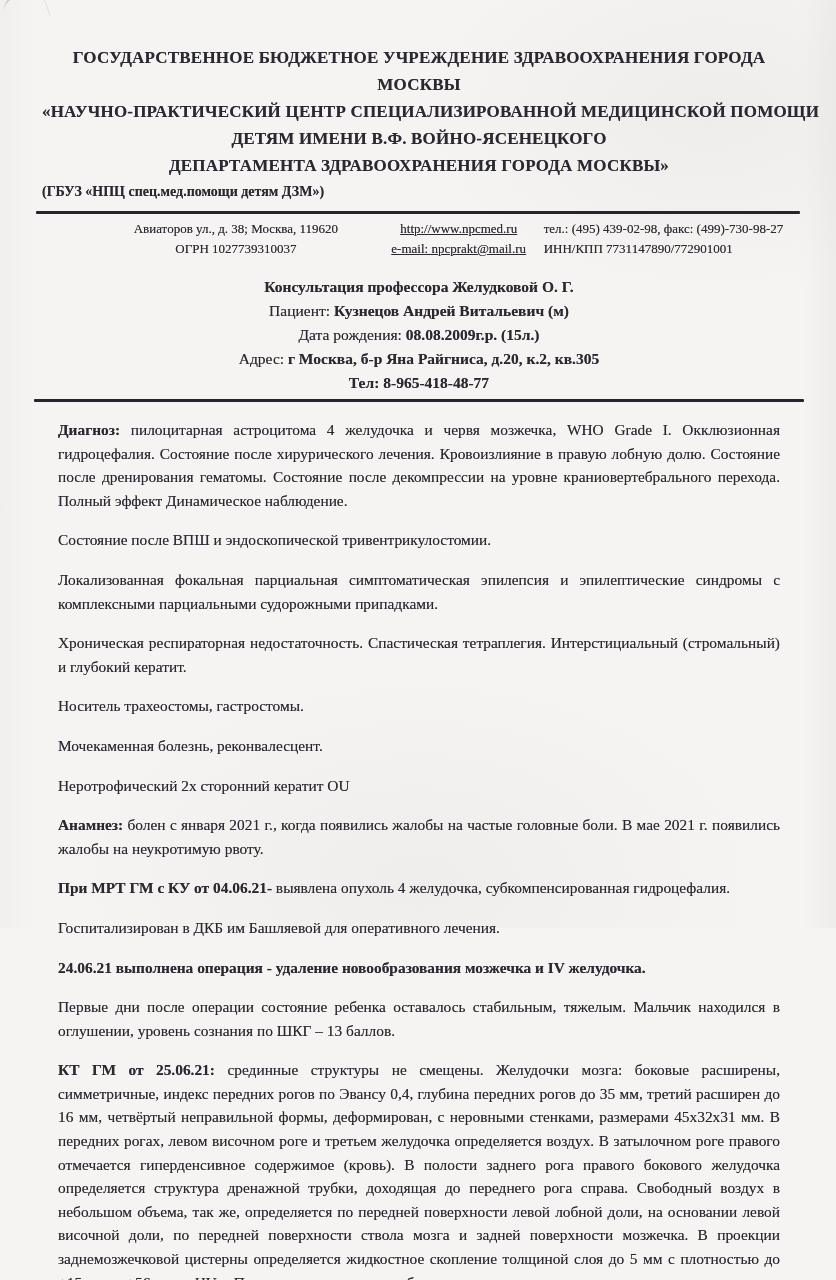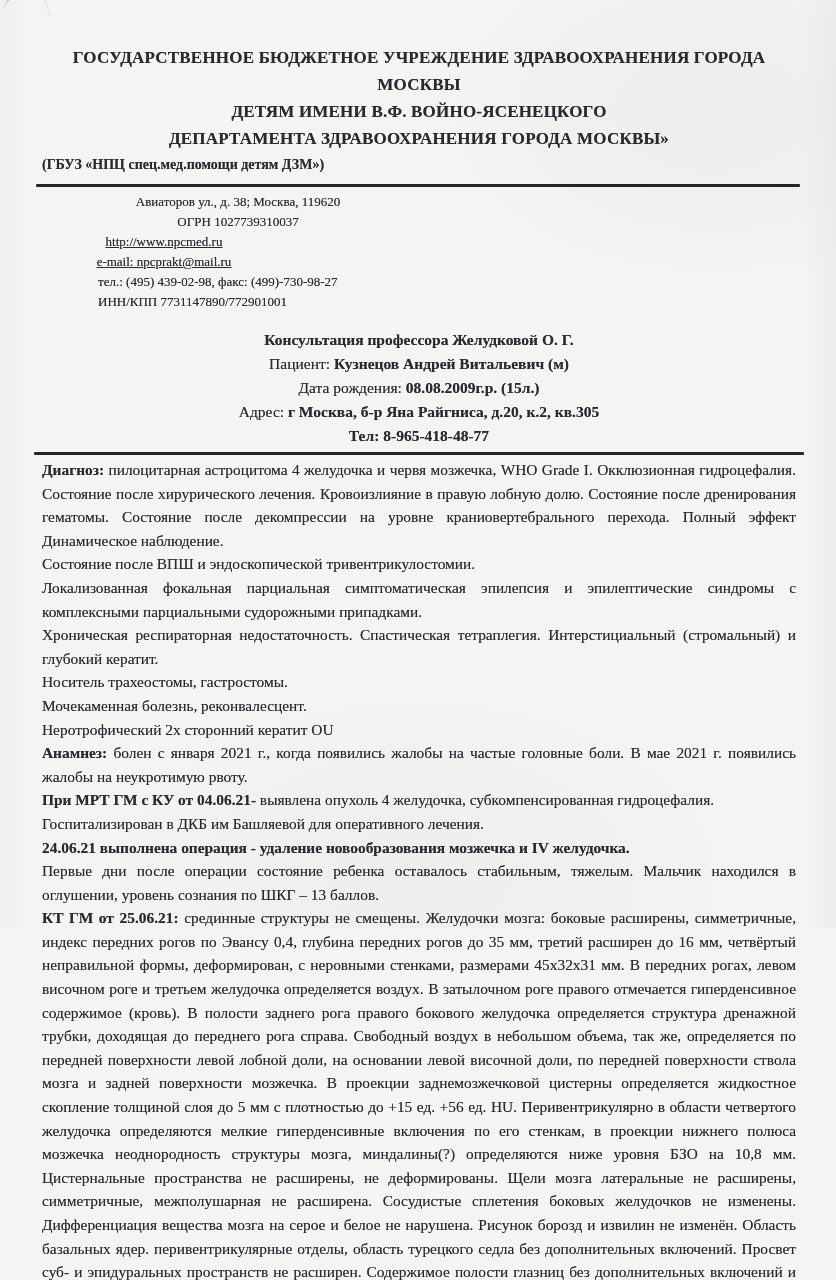--- a/index.html
+++ b/index.html
@@ -31,49 +31,50 @@
   .inner { padding: 44px 40px 0 42px; }
 
   
   .org-header { text-align: center; font-weight: bold; font-size: 17px; line-height: 27px; letter-spacing: 0.2px; }
   .org-line { white-space: nowrap; }
   .org-abbrev { font-weight: bold; font-size: 14px; line-height: 24px; margin-top: 1px; }
   .rule { height: 3px; background: #26242c; border-radius: 1px; }
   .rule-1 { margin: 7px 0 5px -6px; width: 764px; }
   .rule-2 { margin: 4px 0 2px -8px; width: 770px; height: 3px; }
 
-  .contacts { display: flex; font-size: 13px; line-height: 20px; margin: 0 0 0 46px; width: 712px; flex-direction: column; }
+  .contacts { display: flex; font-size: 13px; line-height: 20px; margin: 0 0 0 46px; width: 712px; }
   .contacts .col-1 { width: 300px; text-align: center; }
   .contacts .col-2 { width: 152px; text-align: center; }
   .contacts .col-3 { width: 260px; text-align: left; padding-left: 10px; font-family: Liberation Serif, serif; }
   .contacts .u { text-decoration: underline; }
 
   
   .patient-block { text-align: center; font-size: 15.5px; line-height: 24px; margin-top: 16px; }
   .b { font-weight: bold; }
 
   
   .report { margin-top: 3px; font-size: 15.4px; line-height: 23.6px; }
-  .report p { margin: 0; text-align: justify; text-justify: inter-word; }
+  .report p { margin: 16px; text-align: justify; text-justify: inter-word; }
   .report p.sep-before { margin-top: 24px; }
   .lead { font-weight: bold; }
 
   
   .inner, .contacts { text-shadow: 0 0 0.5px rgba(42,40,48,0.55); }
 </style>
 </head>
 <body>
 
 <div class="paper">
   <div class="corner-mark"></div>
   <div class="inner">
 
     <div class="org-header">
       <div class="org-line">ГОСУДАРСТВЕННОЕ БЮДЖЕТНОЕ УЧРЕЖДЕНИЕ ЗДРАВООХРАНЕНИЯ ГОРОДА</div>
       <div class="org-line">МОСКВЫ</div>
+      <div class="org-line">«НАУЧНО-ПРАКТИЧЕСКИЙ ЦЕНТР СПЕЦИАЛИЗИРОВАННОЙ МЕДИЦИНСКОЙ ПОМОЩИ</div>
       <div class="org-line">ДЕТЯМ ИМЕНИ В.Ф. ВОЙНО-ЯСЕНЕЦКОГО</div>
       <div class="org-line">ДЕПАРТАМЕНТА ЗДРАВООХРАНЕНИЯ ГОРОДА МОСКВЫ»</div>
     </div>
     <div class="org-abbrev">(ГБУЗ «НПЦ спец.мед.помощи детям ДЗМ»)</div>
 
     <div class="rule rule-1"></div>
 
     <div class="contacts">
       <div class="col-1">
         <div>Авиаторов ул., д. 38; Москва, 119620</div>

